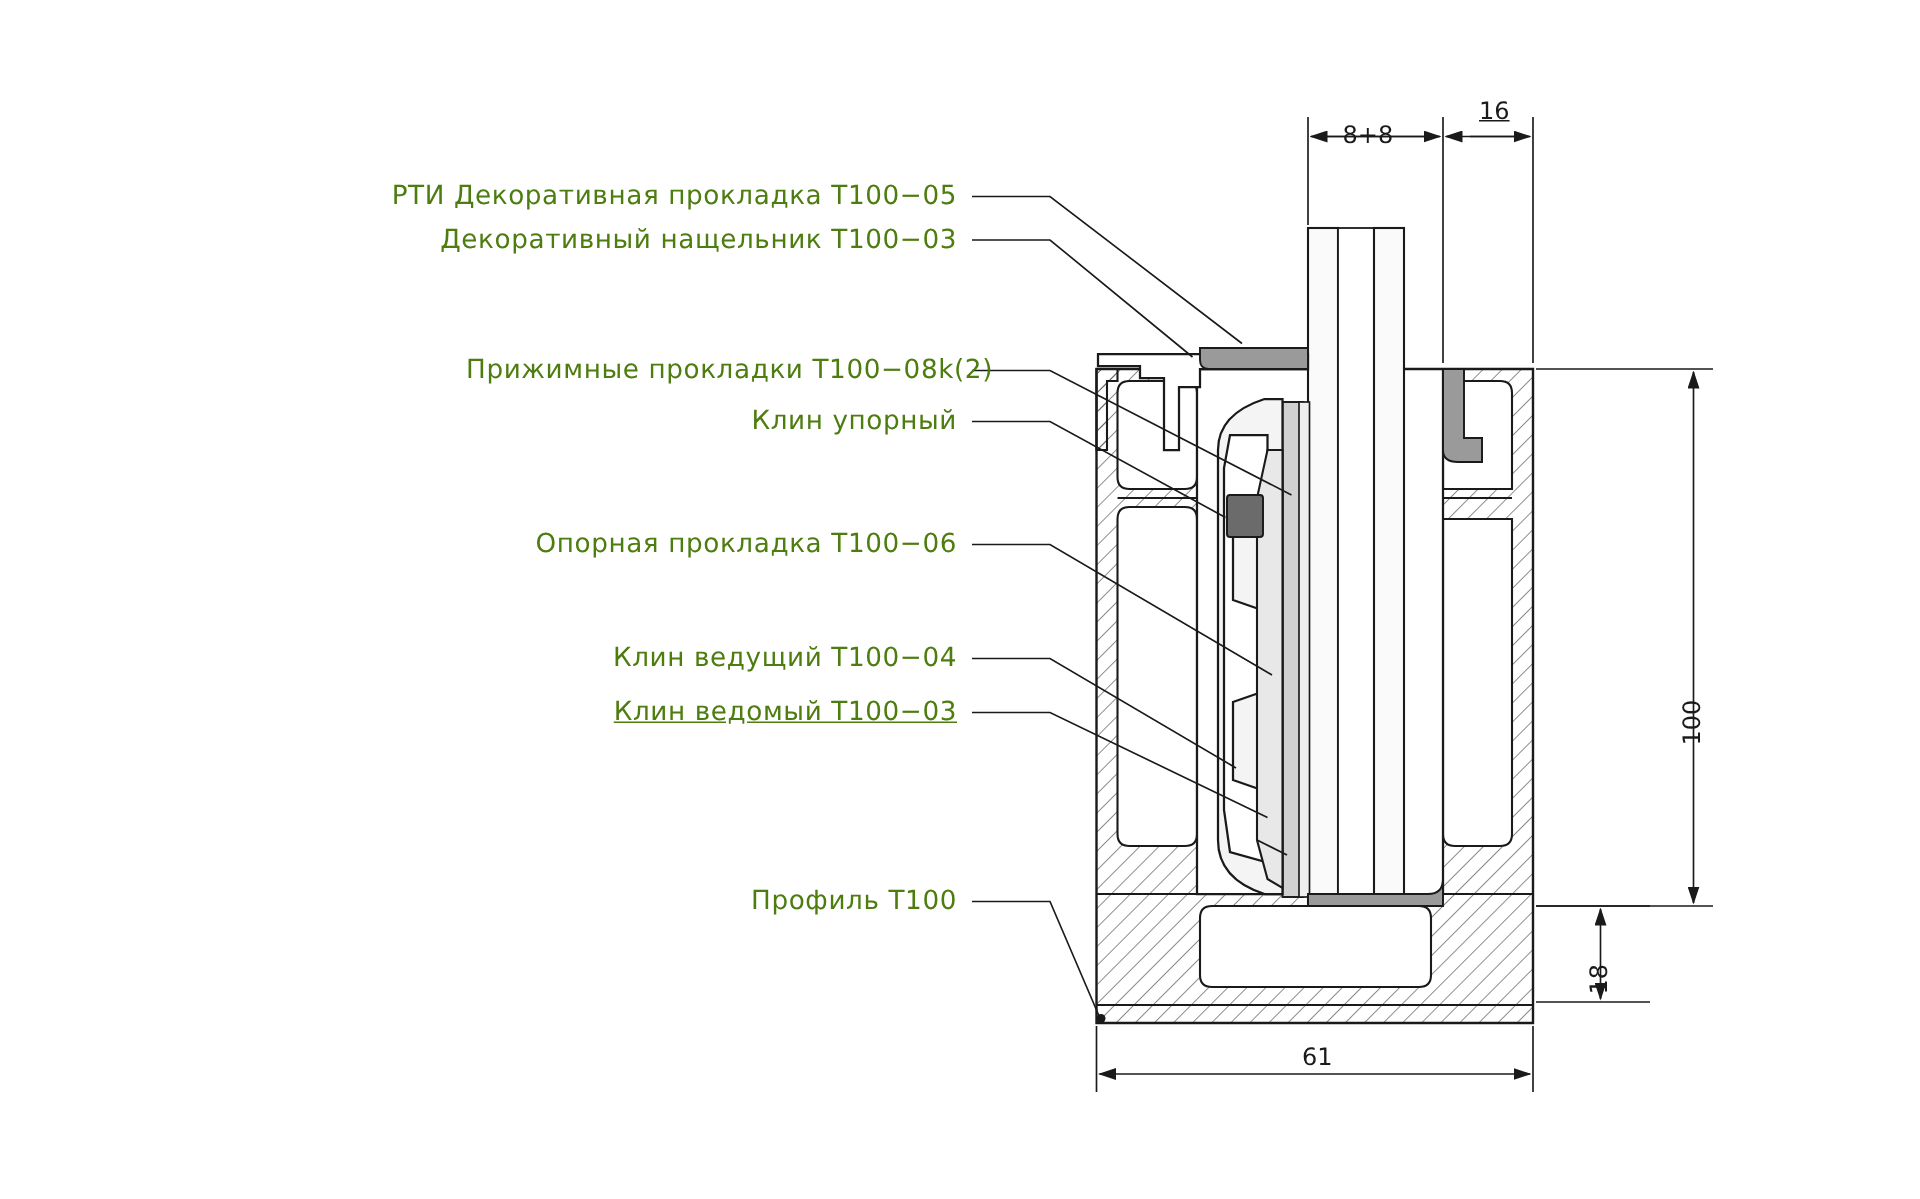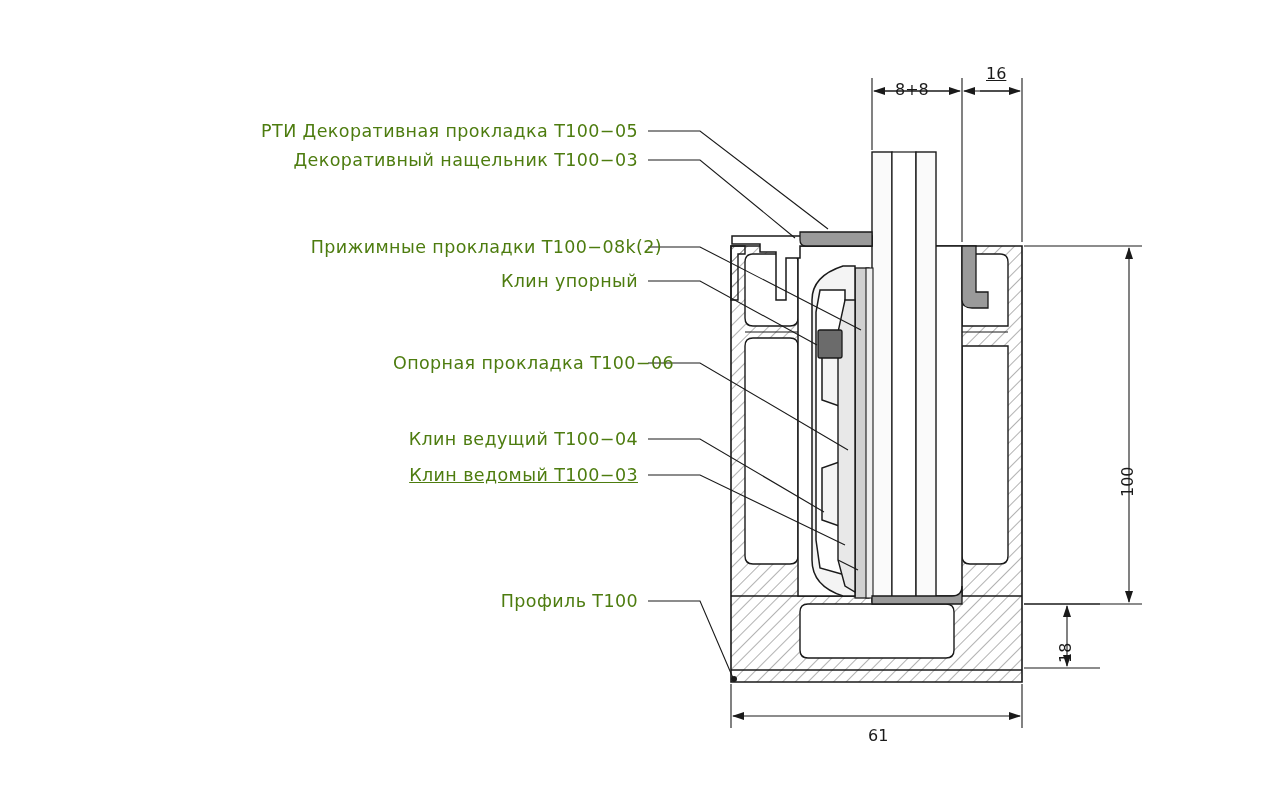--- a/index.html
+++ b/index.html
@@ -154,22 +154,22 @@
     <line x1="731" y1="684" x2="731" y2="728"></line>
     <line x1="1022" y1="684" x2="1022" y2="728"></line>
     <line x1="733" y1="716" x2="1020" y2="716" marker-start="url(#arrB)" marker-end="url(#arrA)"></line>
   </g>
 </svg>
 
 <div class="lbl right" style="left:638px; top:121px;"><span>РТИ Декоративная прокладка T100−05</span></div>
 <div class="lbl right" style="left:638px; top:150px;"><span>Декоративный нащельник T100−03</span></div>
 <div class="lbl right" style="left:638px; top:237px;margin-left:24px;"><span>Прижимные прокладки T100−08k(2)</span></div>
 <div class="lbl right" style="left:638px; top:271px;"><span>Клин упорный</span></div>
-<div class="lbl right" style="left:638px; top:353px;margin-left:36px;"><span>Опорная прокладка T100−06</span></div>
+<div class="lbl right" style="left:638px; top:353px;"><span>Опорная прокладка T100−06</span></div>
 <div class="lbl right" style="left:638px; top:429px;"><span>Клин ведущий T100−04</span></div>
 <div class="lbl right" style="left:638px; top:465px;text-decoration:underline;"><span>Клин ведомый T100−03</span></div>
 <div class="lbl right" style="left:638px; top:591px;text-align:right;"><span>Профиль T100</span></div>
 
 <div class="dim" style="left:895px; top:64px;margin-top:16px;"><span>8+8</span></div>
 <div class="dim" style="left:986px; top:64px;text-decoration:underline;"><span>16</span></div>
 <div class="dim vert" style="left:1118px; top:497px;"><span>100</span></div>
 <div class="dim vert" style="left:1056px; top:663px;"><span>18</span></div>
-<div class="dim" style="left:868px; top:695px;margin-top:31px;"><span>61</span></div>
+<div class="dim" style="left:868px; top:695px;"><span>61</span></div>
 
 </body></html>

